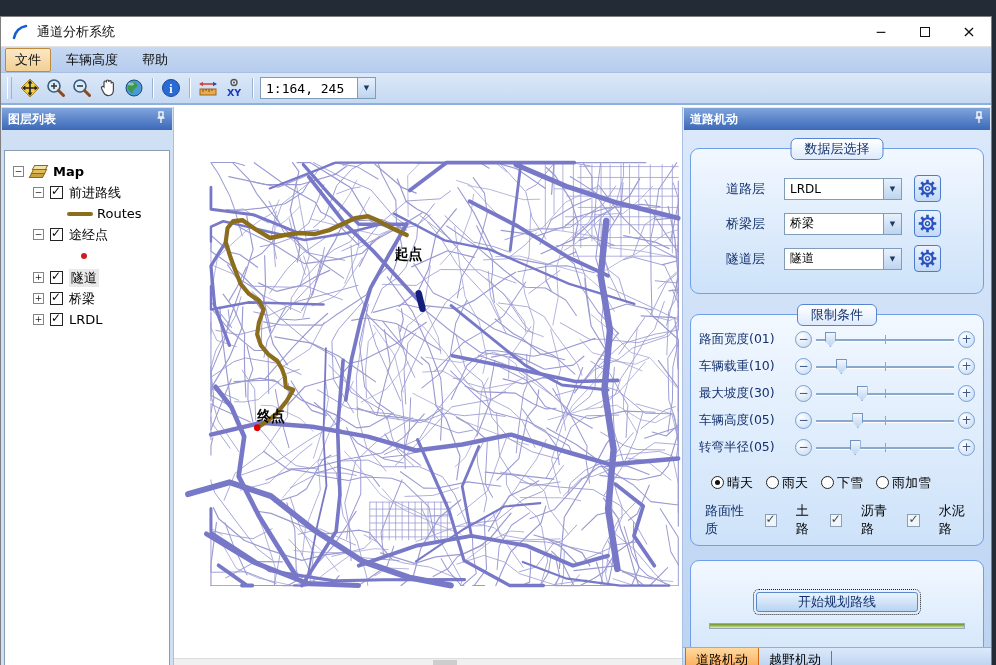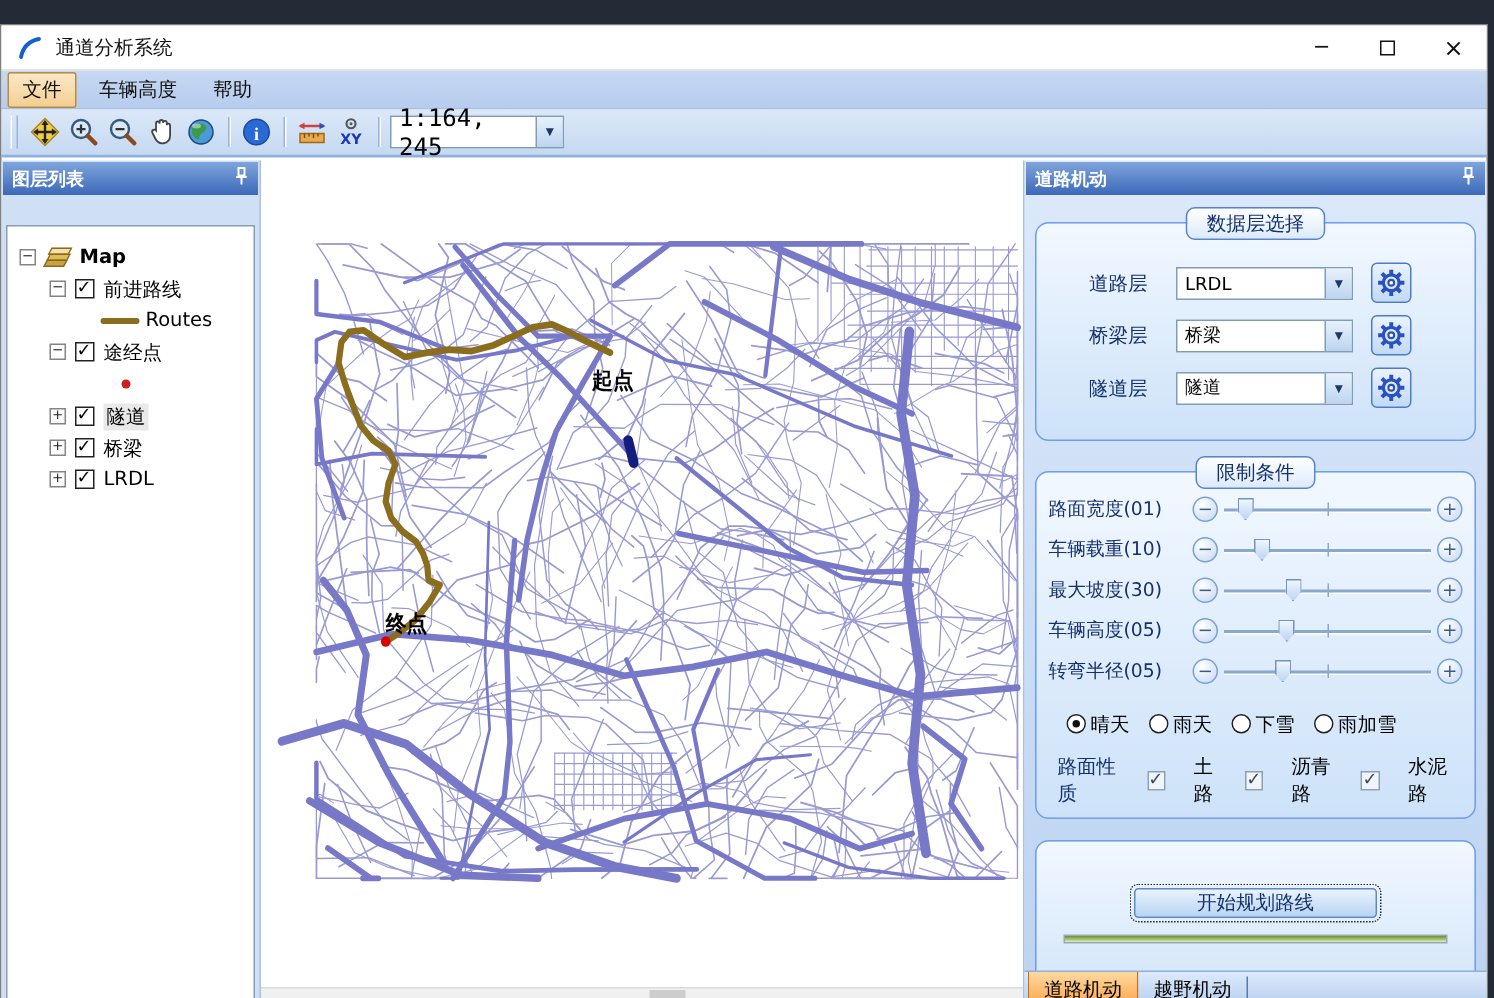--- a/index.html
+++ b/index.html
@@ -19,21 +19,21 @@
   .menubar { height:26px; background:linear-gradient(#c6d8f2,#b7cdee); display:flex; align-items:center; padding-left:4px; border-bottom:1px solid #a8c0e4; }
   .menu-item { font-size:13px; color:#111; padding:2px 9px; margin-right:6px; }
   .menu-item.active { background:linear-gradient(#fbe8c8,#f3cf92); border:1px solid #c08a3c; border-radius:2px; }
 
   
   .toolbar { height:32px; background:linear-gradient(#dbe8f8,#c6d9f2); display:flex; align-items:center; padding-left:4px; border-bottom:2px solid #8fb0dc; }
   .grip { width:5px; height:22px; margin:0 5px 0 2px; border-left:1px solid #fff; border-right:1px solid #9ab4d8; }
   .tb-btn { width:26px; height:26px; display:flex; align-items:center; justify-content:center; }
   .tb-sep { width:1px; height:20px; background:#9ab4d8; margin:0 5px; box-shadow:1px 0 0 #fff; }
   .scale-combo { width:116px; height:22px; background:#fff; border:1px solid #7f9db9; display:flex; align-items:center; margin-left:2px; }
-  .scale-combo .val { flex:1; font-size:16px; padding-left:5px; color:#000; font-family:"DejaVu Sans Mono","Liberation Mono",monospace; }
+  .scale-combo .val { flex:1; font-size:13px; padding-left:5px; color:#000; font-family:"DejaVu Sans Mono","Liberation Mono",monospace; }
   .dd-btn { width:18px; height:100%; background:linear-gradient(#e8f1fc,#bdd4ef); border-left:1px solid #7f9db9; display:flex; align-items:center; justify-content:center; font-size:7px; color:#1c3a66; }
 
   
   .main { position:absolute; top:90px; left:0; right:0; bottom:2px; display:flex; }
 
   
   .left-panel { width:173px; background:#cfe0f5; display:flex; flex-direction:column; border-right:1px solid #a8c0e4;gap:17px; }
   .panel-header { height:22px; background:linear-gradient(#7fa5dc,#3c68b8); color:#fff; font-size:12px; font-weight:600; display:flex; align-items:center; padding:0 6px; margin:1px; }
   .panel-header .pin { margin-left:auto; }
   .tree-box { flex:1; background:#fff; border:1px solid #8a9cb4; margin:2px 3px 3px 3px; padding-top:10px; overflow:hidden; }

